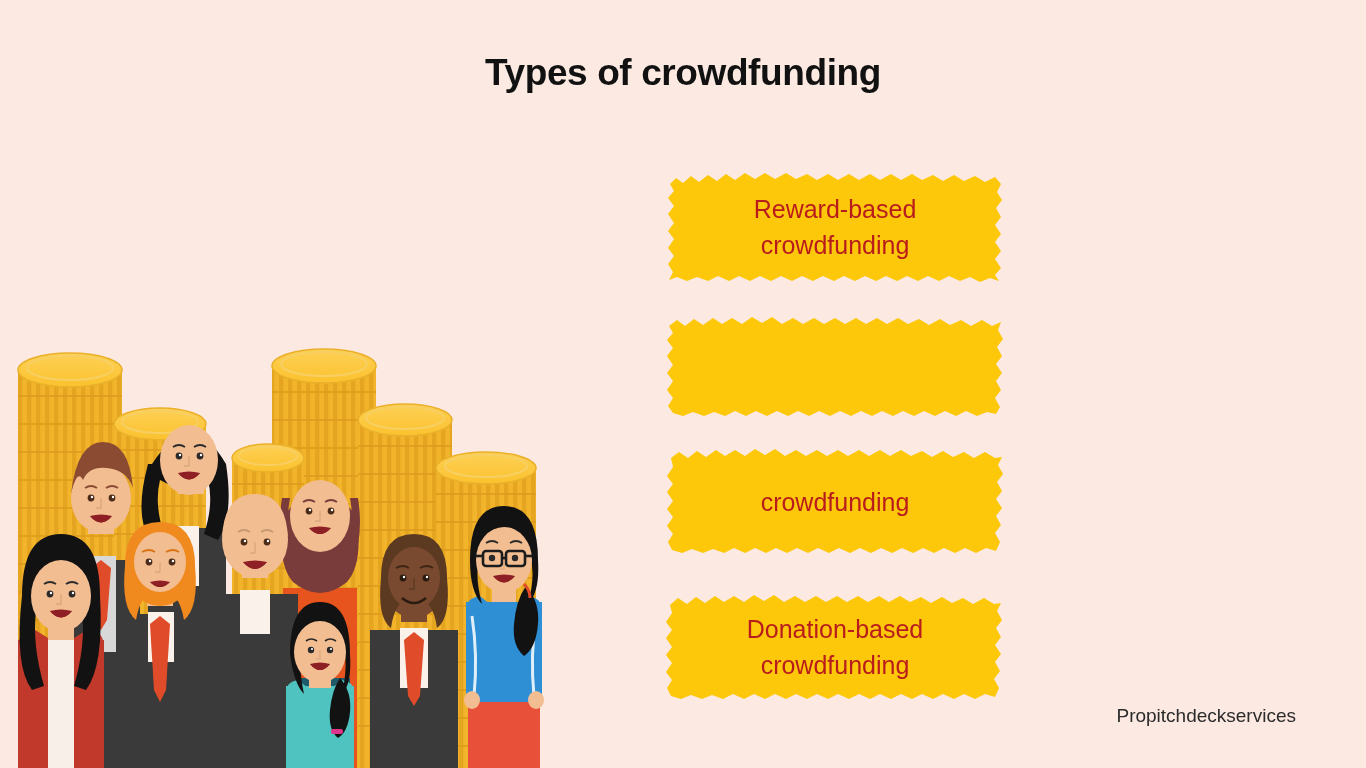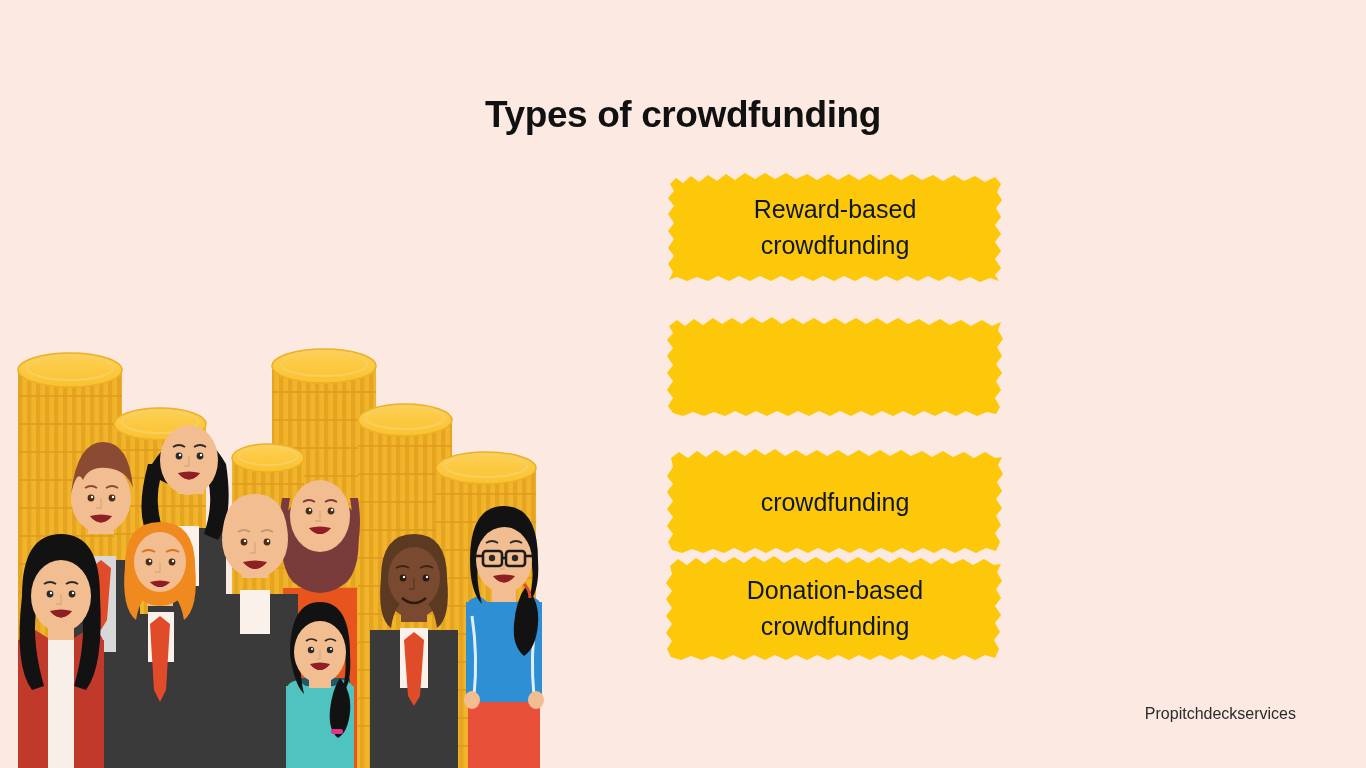--- a/index.html
+++ b/index.html
@@ -13,48 +13,47 @@
   }
   #slide{position:absolute;left:0;top:0;width:1366px;height:768px;background:#fce9e2;overflow:hidden;}
 
   
   #page-title{
     position:absolute;left:0;top:52px;width:1366px;
     text-align:center;
     font-size:37px;font-weight:bold;color:#111111;
     letter-spacing:-0.4px;
     font-family:"Liberation Sans", sans-serif;
-    margin-top:42px;
   }
 
   
   .card{
     position:absolute;
     left:665px;width:340px;
     display:flex;align-items:center;justify-content:center;
     text-align:center;
-    color:#0f172a;
+    color:#b91c1c;
     font-size:25px;
     line-height:1.45;
     font-family:"Liberation Sans", sans-serif;
   }
   .card .bg{position:absolute;left:0;top:0;width:100%;height:100%;z-index:0;}
   .card .txt{position:relative;z-index:2;padding:0 18px;}
 
   #card-0{top:168px;height:118px;}
   #card-1{top:312px;height:110px;}
   #card-2{top:443px;height:118px;}
-  #card-3{top:549px;height:118px;align-items:center;}
+  #card-3{top:588px;height:118px;align-items:center;}
 
   
   #illustration{position:absolute;left:0;bottom:0;width:570px;height:420px;}
 
   #watermark{
     position:absolute;right:70px;top:705px;
-    font-size:16px;color:#2b2b2b;
+    font-size:19px;color:#2b2b2b;
     font-family:"Liberation Sans", sans-serif;
     white-space:nowrap;
   }
 </style>
 </head>
 <body>
 
 <div id="slide">
 
   <div id="page-title">Types of crowdfunding</div>

